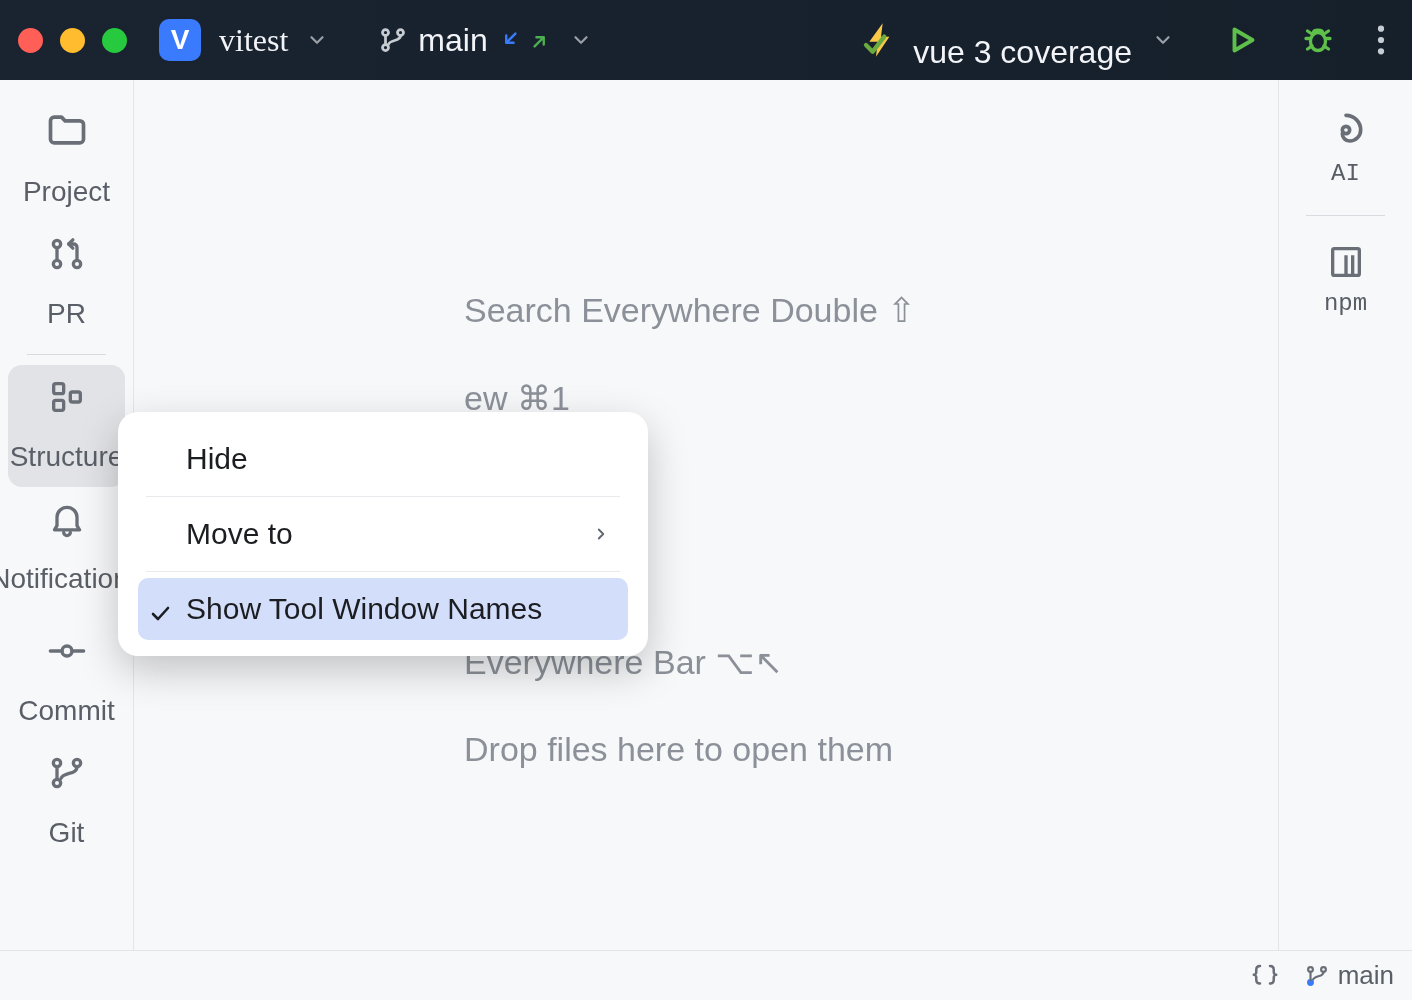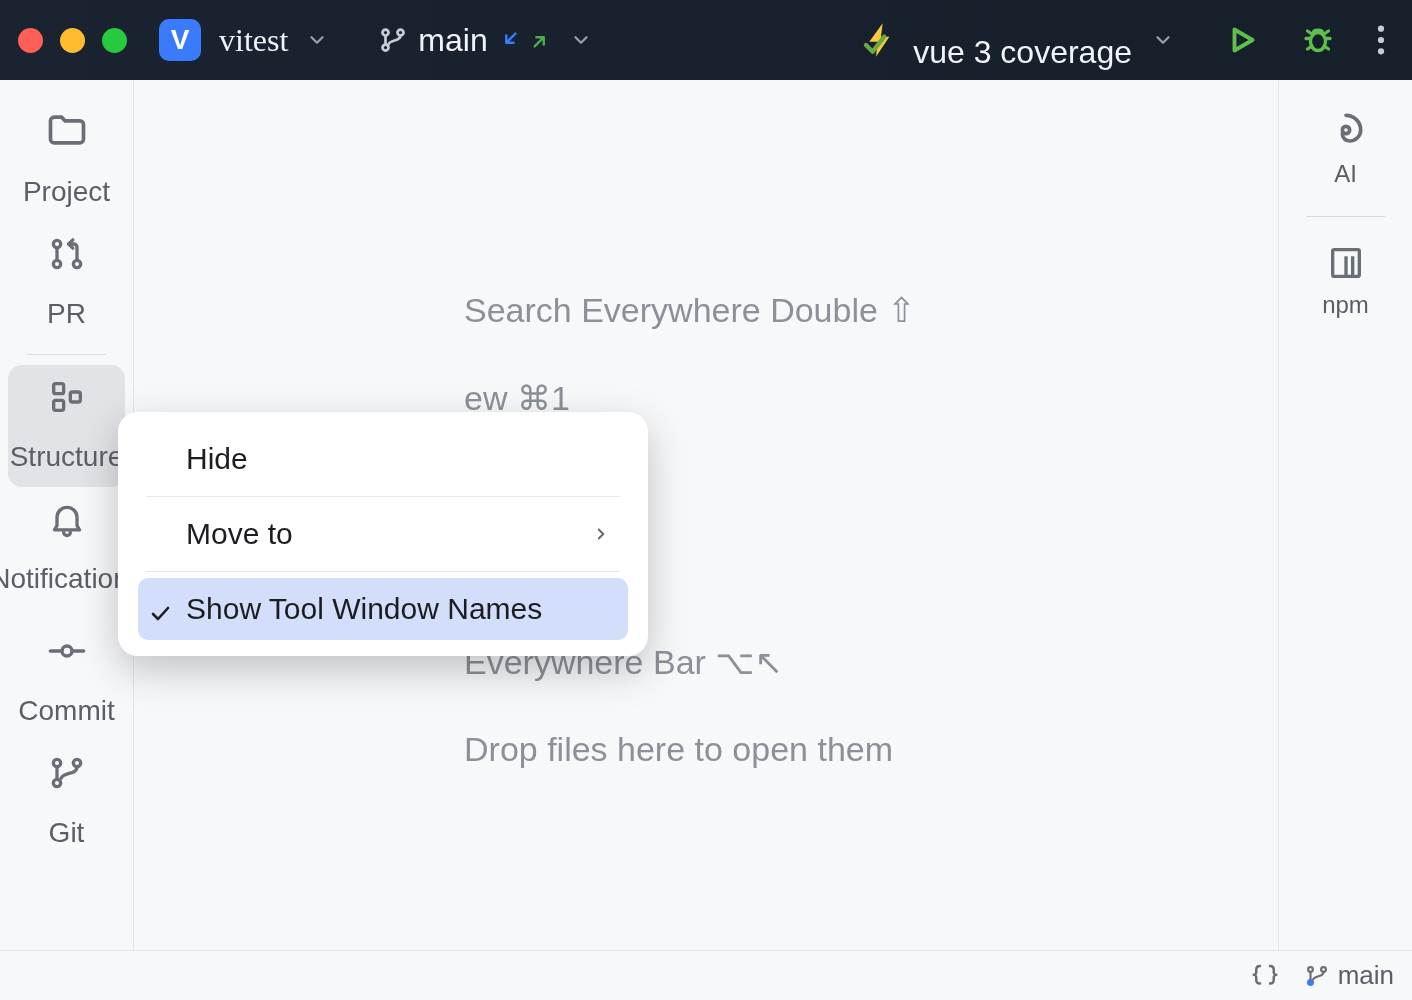--- a/index.html
+++ b/index.html
@@ -79,21 +79,21 @@
   }
   .editor-area .hint-row { white-space: nowrap; }
 
   .right-strip {
     width: 134px;
     border-left: 1px solid #e3e5e8;
     display: flex; flex-direction: column; align-items: center;
     padding-top: 16px;
   }
   .right-item { width: 100%; display: flex; flex-direction: column; align-items: center; padding: 12px 0 14px 0; color: #595e66; }
-  .right-item .lbl { font-size: 24px; margin-top: 8px; }
+  .right-item .lbl { font-size: 24px; margin-top: 8px; font-family: Liberation Mono, monospace; }
   .right-sep { width: 60%; height: 1px; background: #d8dbdf; margin: 14px 0; }
 
   
   .ctx-menu {
     position: absolute;
     top: 412px; left: 118px;
     width: 530px;
     background: #ffffff;
     border-radius: 20px;
     box-shadow: 0 14px 40px rgba(0,0,0,0.22);

